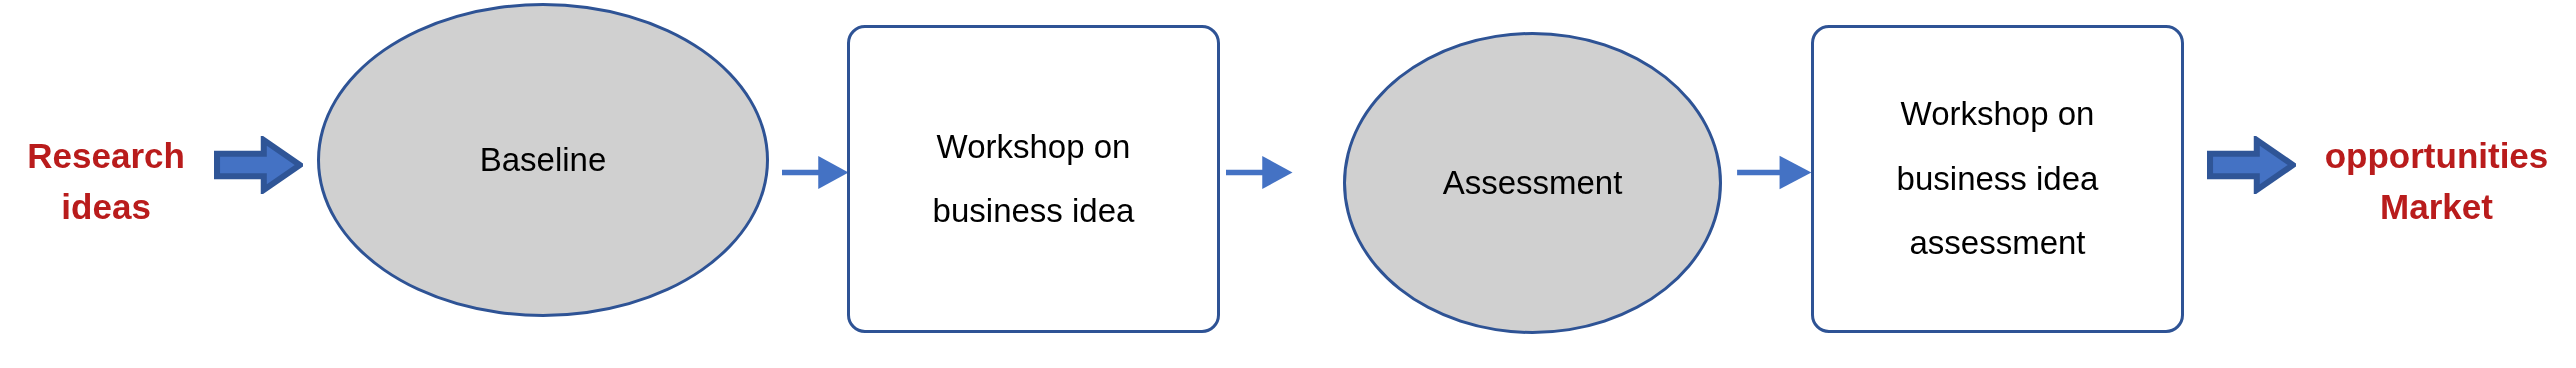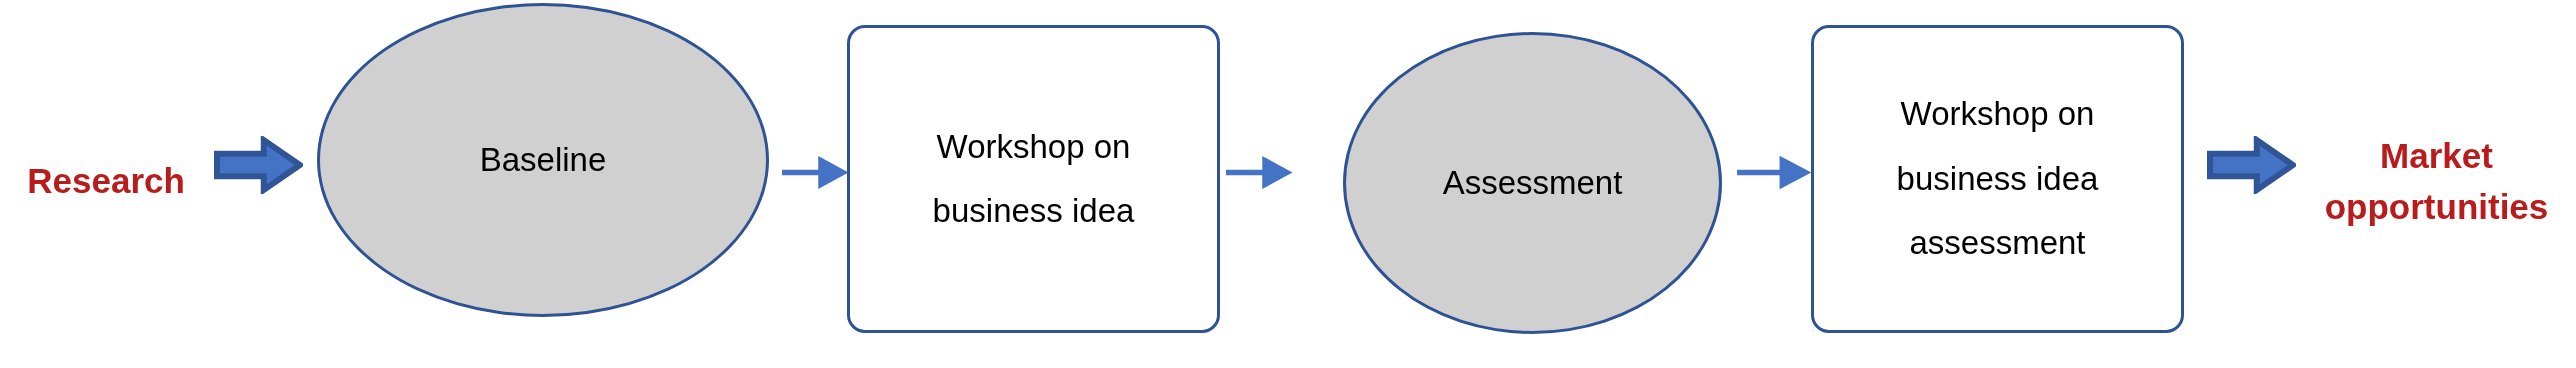--- a/index.html
+++ b/index.html
@@ -74,20 +74,21 @@
   }
   .connector svg { display: block; }
 </style>
 </head>
 <body>
 
 <div id="canvas">
 
   <div class="term-label" style="left:7.6px; top:121px; width:197px; height:121px;">
     <span class="ln">Research</span>
+    <span class="ln">ideas</span>
   </div>
 
   <div class="block-arrow" style="left:214px; top:136px; width:89px; height:58px;">
     <svg width="89" height="58" viewBox="0 0 118 76" aria-hidden="true">
       <polygon points="4,23 66,23 66,5 114,38 66,71 66,53 4,53" fill="#4472c4" stroke="#2f5597" stroke-width="8" stroke-linejoin="miter"></polygon>
     </svg>
   </div>
 
   <div class="shape ellipse" style="left:317px; top:3px; width:452px; height:314px;">
     <span class="ln">Baseline</span>
@@ -129,18 +130,18 @@
     <span class="ln">assessment</span>
   </div>
 
   <div class="block-arrow" style="left:2207px; top:136px; width:89px; height:58px;">
     <svg width="89" height="58" viewBox="0 0 118 76" aria-hidden="true">
       <polygon points="4,23 66,23 66,5 114,38 66,71 66,53 4,53" fill="#4472c4" stroke="#2f5597" stroke-width="8" stroke-linejoin="miter"></polygon>
     </svg>
   </div>
 
   <div class="term-label" style="left:2304px; top:121px; width:265px; height:121px;">
+    <span class="ln">opportunities</span>
     <span class="ln">Market</span>
-    <span class="ln">opportunities</span>
   </div>
 
 </div>
 
 
 </body></html>

